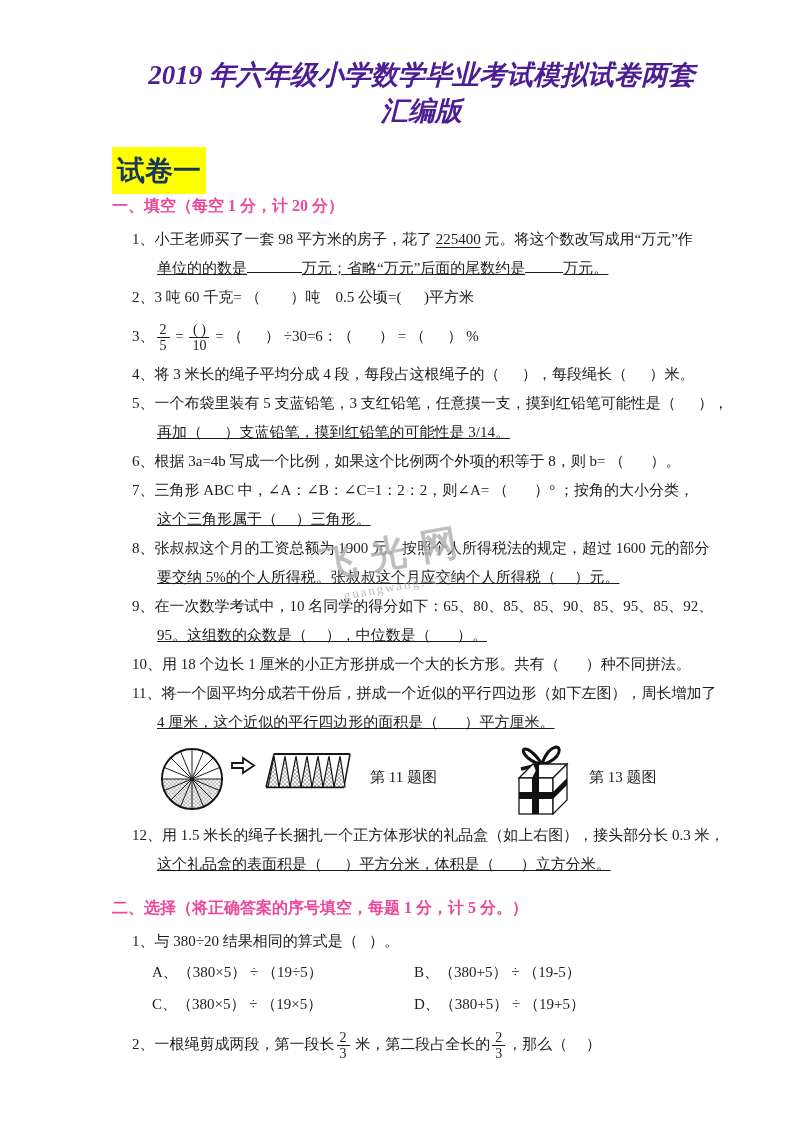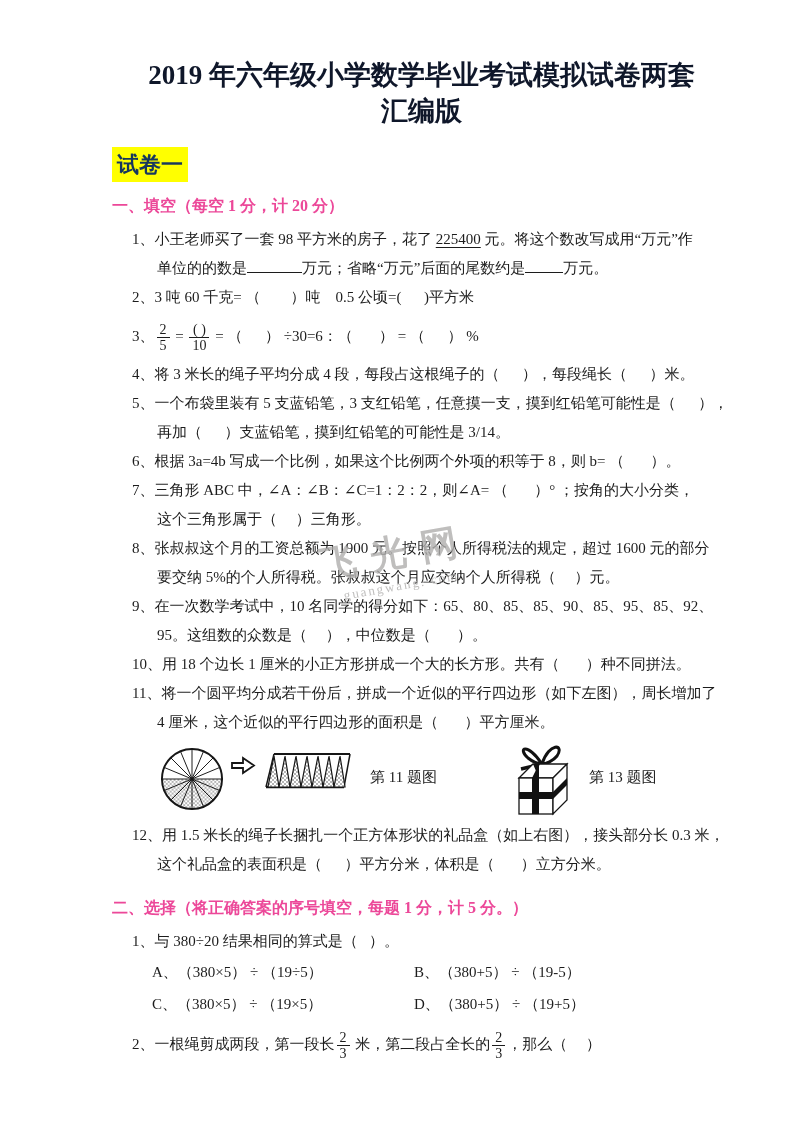--- a/index.html
+++ b/index.html
@@ -4,30 +4,30 @@
 <style>
   * { margin:0; padding:0; box-sizing:border-box; }
   html,body { background:#ffffff; }
   .page {
     position:relative; width:793px; height:1122px; margin:0 auto;
     background:#ffffff; overflow:hidden;
     font-family:"Liberation Serif","DejaVu Serif",serif;
     color:#1c1c1c;
   }
   .content { padding:58px 62px 0 112px; position:relative; }
-  .title { text-align:center; font-weight:bold; font-size:27px; line-height:1.32; color:#0f172a; }
+  .title { text-align:center; font-weight:bold; font-size:27px; line-height:1.32; color:#4c1d95;font-style:italic; }
   .badge-row { margin-top:18px; height:30px; }
   .paper-badge {
     display:inline-block; background:#ffff00; color:#17375e;
-    font-weight:bold; font-size:22px; line-height:27px; padding:4px 5px;
+    font-weight:bold; font-size:28px; line-height:27px; padding:10px 5px;
   }
   .sec-h { font-weight:bold; font-size:16px; line-height:26px; margin-top:16px; color:#ec4899; }
   .qs { margin-top:6px; }
   .line { font-size:15px; line-height:29px; margin-left:20px; white-space:pre-wrap; }
-  .line.indent { margin-left:45px; }
+  .line.indent { margin-left:45px;text-decoration:underline; }
   .line.tall { line-height:48px; }
   .u-num { text-decoration:underline; text-underline-offset:3px; }
   .blank { display:inline-block; border-bottom:1px solid #1c1c1c; height:15px; vertical-align:baseline; }
   .blank.w1 { width:55px; } .blank.w2 { width:38px; }
   .frac { display:inline-block; text-align:center; vertical-align:middle; line-height:1.1; font-size:14px; margin:0 2px; }
   .frac .fn { display:block; border-bottom:1px solid #1c1c1c; padding:0 3px; min-width:12px; }
   .frac .fd { display:block; padding:0 3px; }
   .fig-row { display:flex; align-items:center; height:84px; margin-left:48px; margin-top:0; }
   .fig-caption { font-size:15px; line-height:22px; margin-left:16px; margin-bottom:4px; white-space:pre; }
   .arrow-wrap { margin:0 6px 26px 6px; }

